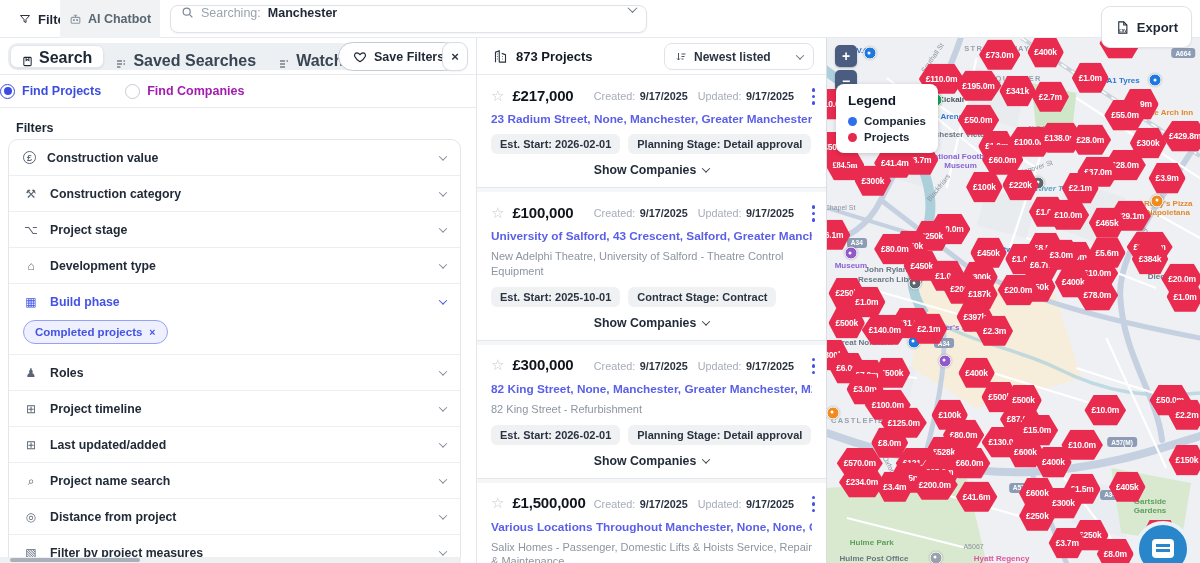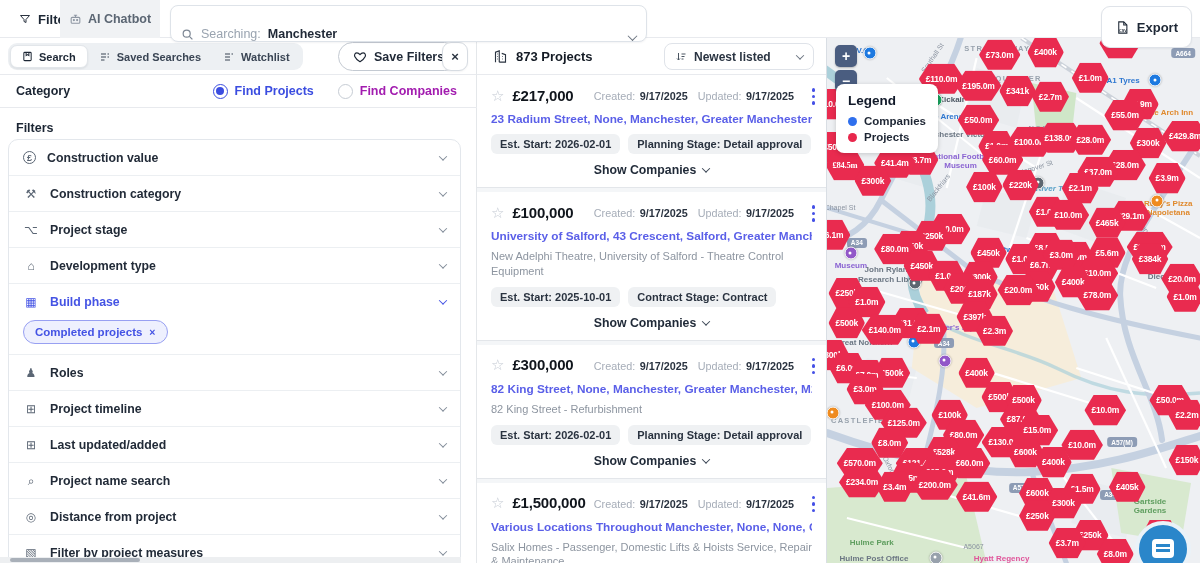--- a/index.html
+++ b/index.html
@@ -6,33 +6,33 @@
   html,body { width:1200px; height:563px; overflow:hidden; }
   body { font-family:"Liberation Sans", sans-serif; background:#fff; color:#1d2735; }
   #app { position:relative; width:1200px; height:563px; overflow:hidden; background:#fff; }
 
   
   .topbar { position:absolute; left:0; top:0; width:1200px; height:38px; background:#fff; border-bottom:1px solid #e8eaee; z-index:30; }
   .tab-filters { position:absolute; left:10px; top:0; height:38px; display:flex; align-items:center; gap:7px; padding:0 9px; color:#1d2735; }
   .tab-filters .lbl { font-size:13px; font-weight:700; }
   .tab-ai { position:absolute; left:60px; top:0; width:100px; height:38px; background:#f0f2f4; display:flex; align-items:center; justify-content:center; gap:6px; color:#5b6673; }
   .tab-ai .lbl { font-size:12.5px; font-weight:600; }
-  .search-wrap { position:absolute; left:170px; top:5px; width:477px; height:37px; border:1px solid #dee3e9; border-radius:8px; display:flex; align-items:flex-end; gap:7px; padding:0 10px; box-shadow:0 1px 2px rgba(16,24,40,.05); background:#fff; }
+  .search-wrap { position:absolute; left:170px; top:5px; width:477px; height:28px; border:1px solid #dee3e9; border-radius:8px; display:flex; align-items:flex-start; gap:7px; padding:0 10px; box-shadow:0 1px 2px rgba(16,24,40,.05); background:#fff; }
   .search-prefix { font-size:12.5px; color:#9aa4b0; }
   .search-value { font-size:12.5px; font-weight:600; color:#1f2836; }
   .export-btn { position:absolute; right:8px; top:6px; height:42px; padding:0 13px; border:1px solid #dfe3e9; border-radius:9px; display:flex; align-items:center; gap:7px; background:#fff; box-shadow:0 1px 2px rgba(16,24,40,.05); }
   .export-btn .lbl { font-size:13px; font-weight:600; color:#1e2836; }
 
   .cv { display:inline-block; width:6px; height:6px; border-right:1.6px solid #6b7480; border-bottom:1.6px solid #6b7480; transform:rotate(45deg) translate(-1px,-1px); }
   .cv.lg { width:7px; height:7px; }
 
   
   .toolbar { position:absolute; left:0; top:38px; width:477px; height:37px; background:#fff; border-bottom:1px solid #e8eaee; border-right:1px solid #e4e7ea; z-index:20; }
   .tgroup { position:absolute; left:8px; top:5px; height:27px; background:#edf0f3; border-radius:9px; display:flex; align-items:center; padding:0 2px; }
-  .tgi { display:flex; align-items:center; gap:6px; padding:0 11px; height:27px; font-size:11px; font-weight:600; color:#3a4554; }
+  .tgi { display:flex; align-items:flex-end; gap:6px; padding:0 11px; height:27px; font-size:16px; font-weight:600; color:#3a4554; }
   .tgi.active { background:#fff; height:23px; border-radius:7px; border:1px solid #e2e6ea; box-shadow:0 1px 2px rgba(16,24,40,.08); color:#1d2735; }
   .savefilters { position:absolute; left:338px; top:4px; height:29px; padding:0 14px; border:1.5px solid #c4cad2; border-radius:15px; display:flex; align-items:center; gap:7px; background:#fff; }
   .savefilters .lbl { font-size:12.5px; font-weight:700; color:#1f2836; }
   .clearx { position:absolute; left:442px; top:4px; width:26px; height:29px; border:1px solid #d7dce2; border-radius:9px; display:flex; align-items:center; justify-content:center; font-size:13px; font-weight:700; color:#2a3340; background:#fff; box-shadow:0 1px 2px rgba(16,24,40,.05); }
 
   
   .list-header { position:absolute; left:477px; top:38px; width:349px; height:37px; background:#fff; border-bottom:1px solid #e8eaee; z-index:20; }
   .lh-icon { position:absolute; left:16px; top:11px; color:#2a3340; }
   .lh-count { position:absolute; left:39px; top:11px; font-size:13px; font-weight:800; color:#131a24; }
   .sort-box { position:absolute; right:12px; top:5px; width:150px; height:27px; border:1px solid #dfe3e9; border-radius:8px; display:flex; align-items:center; gap:7px; padding:0 10px; background:#fff; }
@@ -202,21 +202,20 @@
           <path d="M7 4v14M7 18l-3-3M7 18l3-3"></path>
           <path d="M13 6h8M13 11h6M13 16h4"></path>
         </svg>
       <span class="lbl" data-name="sort-value">Newest listed</span>
       <span class="cv" data-name="chevron-down-icon"></span>
     </div>
   </div>
 
   <div class="sidebar" data-name="filters-sidebar">
     <div class="cat-row" data-name="category-row">
-      <span class="cat-label" data-name="category-label">Category</span>
       <div class="radios">
         <div class="radio-opt sel" data-name="find-projects-radio">
           <span class="rdot" data-name="radio-icon"></span>
           <span class="rlbl" data-name="find-projects-label">Find Projects</span>
         </div>
         <div class="radio-opt" data-name="find-companies-radio">
           <span class="rdot" data-name="radio-icon"></span>
           <span class="rlbl" data-name="find-companies-label">Find Companies</span>
         </div>
       </div>

